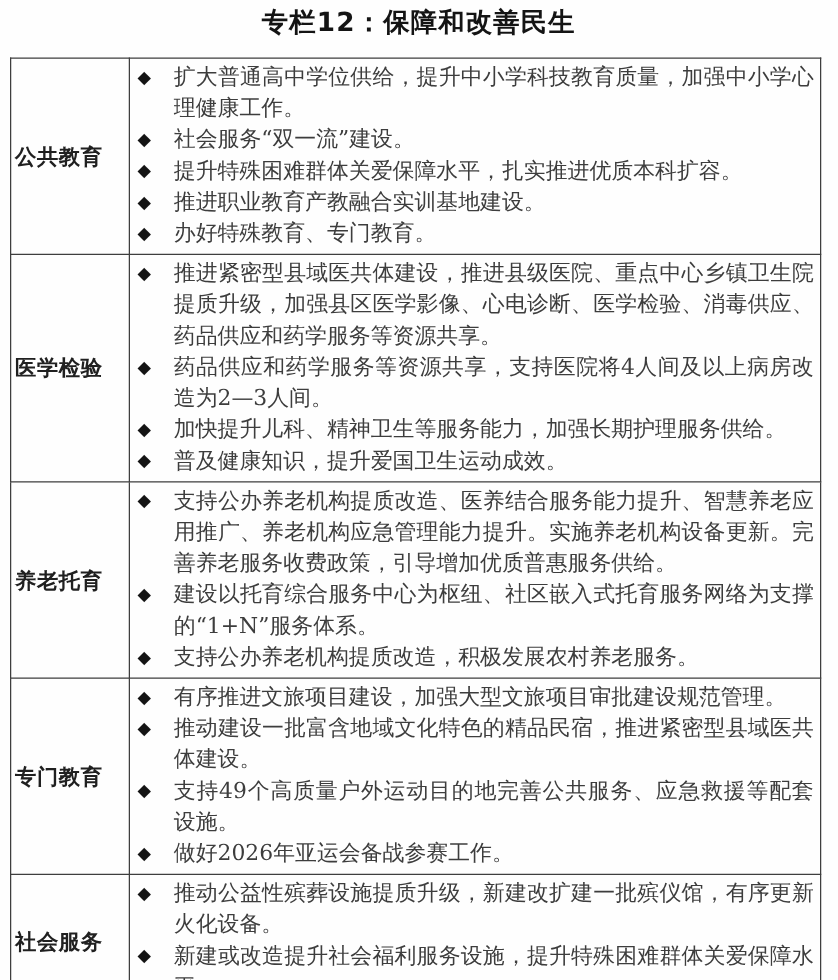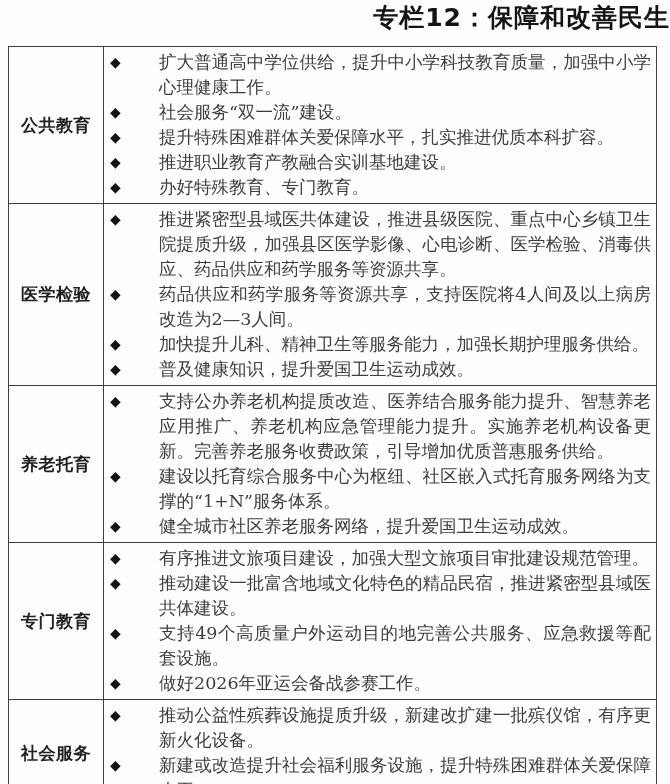--- a/index.html
+++ b/index.html
@@ -14,23 +14,23 @@
   body {
     width: 670px;
     height: 784px;
     background: var(--background);
     font-family: "DejaVu Serif", serif;
     color: var(--text);
     overflow: hidden;
   }
   .page-title {
     margin: 5px 0 0 0;
-    text-align: right;
+    text-align: center;
     font-family: "DejaVu Sans", "Liberation Sans", sans-serif;
-    font-size: 25px;
+    font-size: 21px;
     font-weight: bold;
     color: var(--title);
     letter-spacing: 1px;
     line-height: 26px;
   }
   table.panel {
     border-collapse: collapse;
     table-layout: fixed;
     width: 649px;
     margin: 15px 13px 0 8px;
@@ -38,21 +38,21 @@
   table.panel th, table.panel td {
     border: 1px solid var(--border);
     vertical-align: middle;
   }
   th.cat {
     width: 95px;
     font-family: "DejaVu Sans", "Liberation Sans", sans-serif;
     font-size: 17px;
     font-weight: bold;
     color: #202020;
-    text-align: center;
+    text-align: left;
     padding: 0 3px;
     letter-spacing: 0.5px;
   }
   td.content {
     padding: 3px 5px 3px 6px;
   }
   .item {
     display: flex;
     align-items: flex-start;
   }
@@ -64,21 +64,20 @@
     color: var(--bullet);
     margin-right: 13px;
     text-align: left;
   }
   .item-text {
     flex: 1;
     font-size: 17.5px;
     line-height: 25px;
     text-align: justify;
     color: var(--text);
-    margin-left: 20px;
   }
 </style>
 </head>
 <body>
 
 <h1 class="page-title">专栏12：保障和改善民生</h1>
 
 <table class="panel">
   <tbody>
       <tr>
@@ -133,21 +132,21 @@
           <div class="item">
             <span class="bullet">◆</span>
             <span class="item-text">支持公办养老机构提质改造、医养结合服务能力提升、智慧养老应用推广、养老机构应急管理能力提升。实施养老机构设备更新。完善养老服务收费政策，引导增加优质普惠服务供给。</span>
           </div>
           <div class="item">
             <span class="bullet">◆</span>
             <span class="item-text">建设以托育综合服务中心为枢纽、社区嵌入式托育服务网络为支撑的“1+N”服务体系。</span>
           </div>
           <div class="item">
             <span class="bullet">◆</span>
-            <span class="item-text">健全城市社区养老服务网络，提升爱国卫生运动成效。</span>
+            <span class="item-text">支持公办养老机构提质改造，积极发展农村养老服务。</span>
           </div>
         </td>
       </tr>
       <tr>
         <th class="cat">专门教育</th>
         <td class="content">
           <div class="item">
             <span class="bullet">◆</span>
             <span class="item-text">有序推进文旅项目建设，加强大型文旅项目审批建设规范管理。</span>
           </div>

